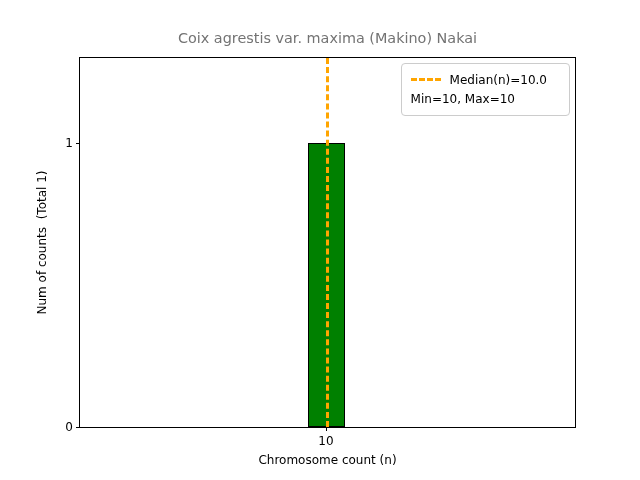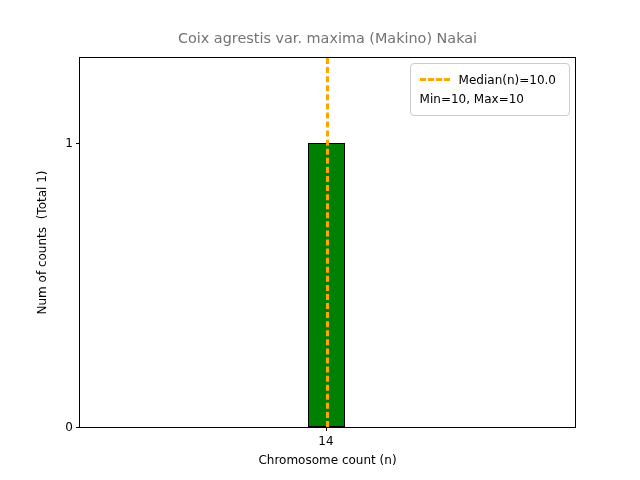--- a/index.html
+++ b/index.html
@@ -133,21 +133,21 @@
   }
 
   
   #legend {
     position: absolute;
     right: 5px;
     top: 5px;
     background: #ffffff;
     border: 0.9px solid #cccccc;
     border-radius: 4px;
-    padding: 6px 13px 7px 9px;
+    padding: 6px 22px 7px 9px;
     box-sizing: border-box;
   }
   .legend-row {
     display: flex;
     align-items: center;
     height: 19px;
   }
   .legend-swatch {
     width: 30px;
     height: 0;
@@ -184,21 +184,21 @@
       <div class="ytick-mark"></div>
       <div class="ytick-label">0</div>
     </div>
     <div class="ytick" style="bottom:76.9%;">
       <div class="ytick-mark"></div>
       <div class="ytick-label">1</div>
     </div>
 
     <div class="xtick" style="left:49.7%;">
       <div class="xtick-mark"></div>
-      <div class="xtick-label">14</div>
+      <div class="xtick-label">10</div>
     </div>
 
     <div id="legend">
       <div class="legend-row">
         <span class="legend-swatch"></span>
         <span class="legend-text">Median(n)=10.0</span>
       </div>
       <div class="legend-row second">
         <span class="legend-text">Min=10, Max=10</span>
       </div>

